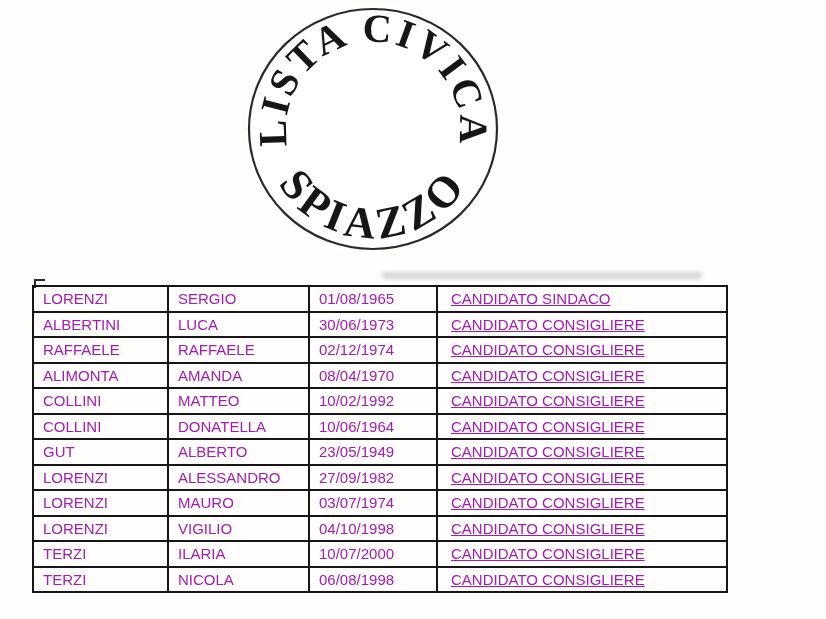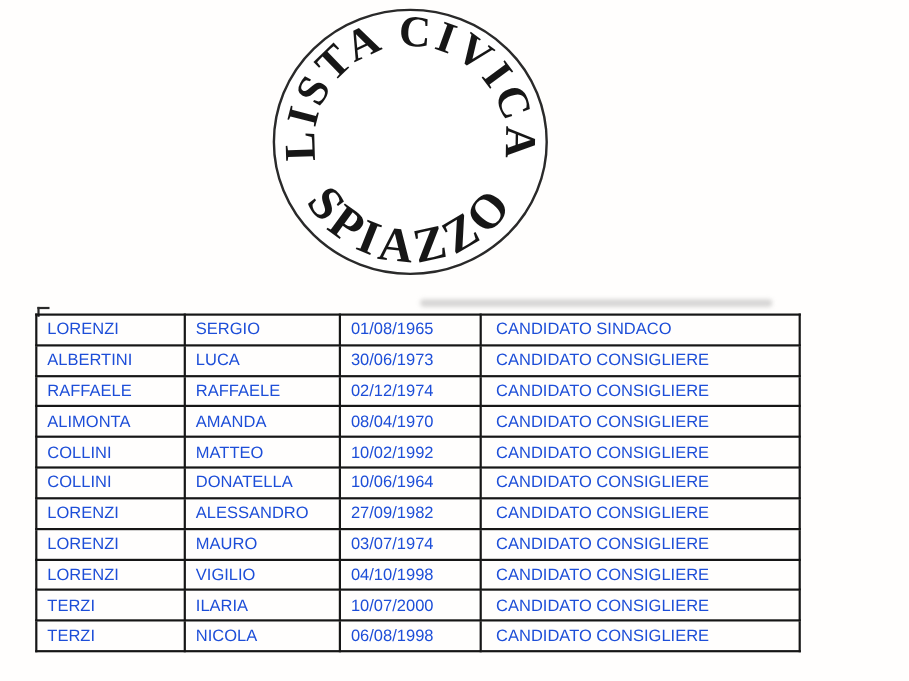--- a/index.html
+++ b/index.html
@@ -58,32 +58,32 @@
     top: 285px;
     width: 694px;
     height: 308px;
     border-collapse: collapse;
     table-layout: fixed;
     border: 2px solid #161616;
   }
   #candidate-table td {
     border: 2px solid #161616;
     font-size: 15px;
-    color: #1d4ed8;
+    color: #a21caf;
     white-space: nowrap;
     overflow: hidden;
     padding: 0 4px 0 9px;
     vertical-align: middle;
     height: 20px;
   }
   #candidate-table col.c-surname   { width: 135px; }
   #candidate-table col.c-firstname { width: 141px; }
   #candidate-table col.c-date      { width: 128px; }
   #candidate-table col.c-role      { width: 290px; }
-  #candidate-table td.role-cell    { padding-left: 13px; }
+  #candidate-table td.role-cell    { padding-left: 13px; text-decoration: underline; }
 </style>
 </head>
 <body>
 
 <div id="page">
 
   <svg id="logo" viewBox="0 0 262 252" xmlns="http://www.w3.org/2000/svg">
     <defs>
       <path id="arc-top" d="M 47 149.5 A 87 87 0 1 1 215 149.5" fill="none"></path>
       <path id="arc-bottom" d="M 36.6 181.5 A 109 109 0 0 0 225.4 181.5" fill="none"></path>
@@ -138,20 +138,26 @@
       <td>10/02/1992</td>
       <td class="role-cell">CANDIDATO CONSIGLIERE</td>
     </tr>
         <tr>
       <td>COLLINI</td>
       <td>DONATELLA</td>
       <td>10/06/1964</td>
       <td class="role-cell">CANDIDATO CONSIGLIERE</td>
     </tr>
         <tr>
+      <td>GUT</td>
+      <td>ALBERTO</td>
+      <td>23/05/1949</td>
+      <td class="role-cell">CANDIDATO CONSIGLIERE</td>
+    </tr>
+        <tr>
       <td>LORENZI</td>
       <td>ALESSANDRO</td>
       <td>27/09/1982</td>
       <td class="role-cell">CANDIDATO CONSIGLIERE</td>
     </tr>
         <tr>
       <td>LORENZI</td>
       <td>MAURO</td>
       <td>03/07/1974</td>
       <td class="role-cell">CANDIDATO CONSIGLIERE</td>

